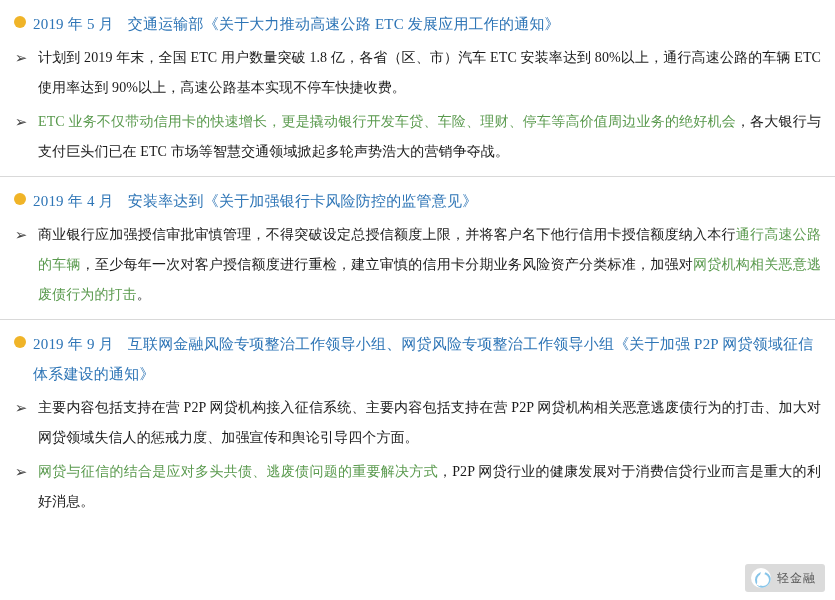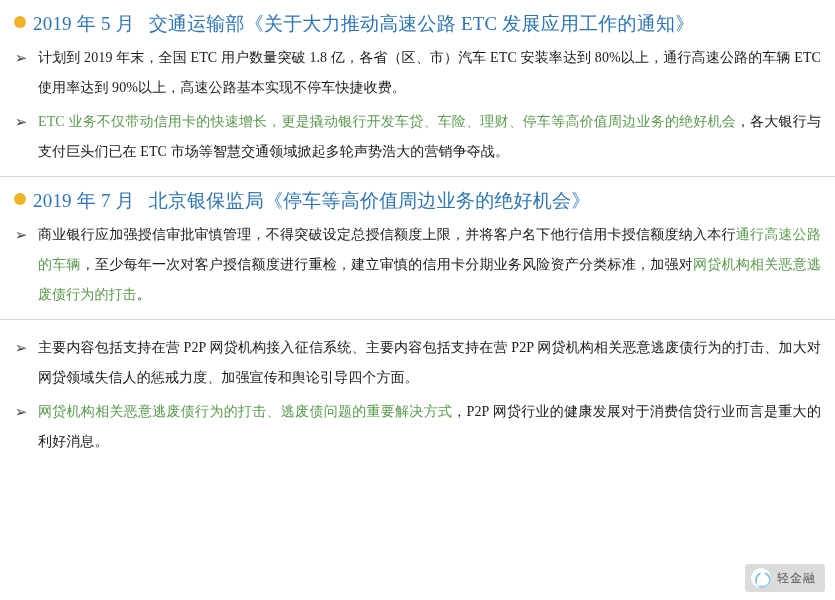--- a/index.html
+++ b/index.html
@@ -38,21 +38,21 @@
   }
   .bullet-dot {
     flex: 0 0 auto;
     width: 12px;
     height: 12px;
     border-radius: 50%;
     background: #f0b428;
     margin-top: 7px;
   }
   .head-text {
-    font-size: 19px;
+    font-size: 15px;
     line-height: 30px;
     color: #2e75b6;
     letter-spacing: 0.2px;
     font-family: "Liberation Serif", "DejaVu Serif", serif;
   }
   .head-date {
     margin-right: 14px;
   }
   .item {
     display: flex;
@@ -140,36 +140,40 @@
         </div>
         <div class="item">
           <span class="arrow">➢</span>
           <div class="item-text"><span class="t-green">ETC 业务不仅带动信用卡的快速增长，更是撬动银行开发车贷、车险、理财、停车等高价值周边业务的绝好机会</span><span class="t-dark">，各大银行与支付巨头们已在 ETC 市场等智慧交通领域掀起多轮声势浩大的营销争夺战。</span></div>
         </div>
       </div>
       <div class="divider"></div>
       <div class="section">
         <div class="sec-head">
           <span class="bullet-dot"></span>
-          <div class="head-text"><span class="head-date">2019 年 7 月</span><span>北京银保监局《停车等高价值周边业务的绝好机会》</span></div>
+          <div class="head-text"><span class="head-date">2019 年 4 月</span><span>安装率达到《关于加强银行卡风险防控的监管意见》</span></div>
         </div>
         <div class="item">
           <span class="arrow">➢</span>
           <div class="item-text"><span class="t-dark">商业银行应加强授信审批审慎管理，不得突破设定总授信额度上限，并将客户名下他行信用卡授信额度纳入本行</span><span class="t-green">通行高速公路的车辆</span><span class="t-dark">，至少每年一次对客户授信额度进行重检，建立审慎的信用卡分期业务风险资产分类标准，加强对</span><span class="t-green">网贷机构相关恶意逃废债行为的打击</span><span class="t-dark">。</span></div>
         </div>
       </div>
       <div class="divider"></div>
       <div class="section">
+        <div class="sec-head">
+          <span class="bullet-dot"></span>
+          <div class="head-text"><span class="head-date">2019 年 9 月</span><span>互联网金融风险专项整治工作领导小组、网贷风险专项整治工作领导小组《关于加强 P2P 网贷领域征信体系建设的通知》</span></div>
+        </div>
         <div class="item">
           <span class="arrow">➢</span>
           <div class="item-text"><span class="t-dark">主要内容包括支持在营 P2P 网贷机构接入征信系统、主要内容包括支持在营 P2P 网贷机构相关恶意逃废债行为的打击、加大对网贷领域失信人的惩戒力度、加强宣传和舆论引导四个方面。</span></div>
         </div>
         <div class="item">
           <span class="arrow">➢</span>
-          <div class="item-text"><span class="t-green">网贷机构相关恶意逃废债行为的打击、逃废债问题的重要解决方式</span><span class="t-dark">，P2P 网贷行业的健康发展对于消费信贷行业而言是重大的利好消息。</span></div>
+          <div class="item-text"><span class="t-green">网贷与征信的结合是应对多头共债、逃废债问题的重要解决方式</span><span class="t-dark">，P2P 网贷行业的健康发展对于消费信贷行业而言是重大的利好消息。</span></div>
         </div>
       </div>
     </div>
 
   <div class="watermark">
     <span class="wm-logo"></span>
     <span class="wm-text">轻金融</span>
   </div>
 </div>
 

